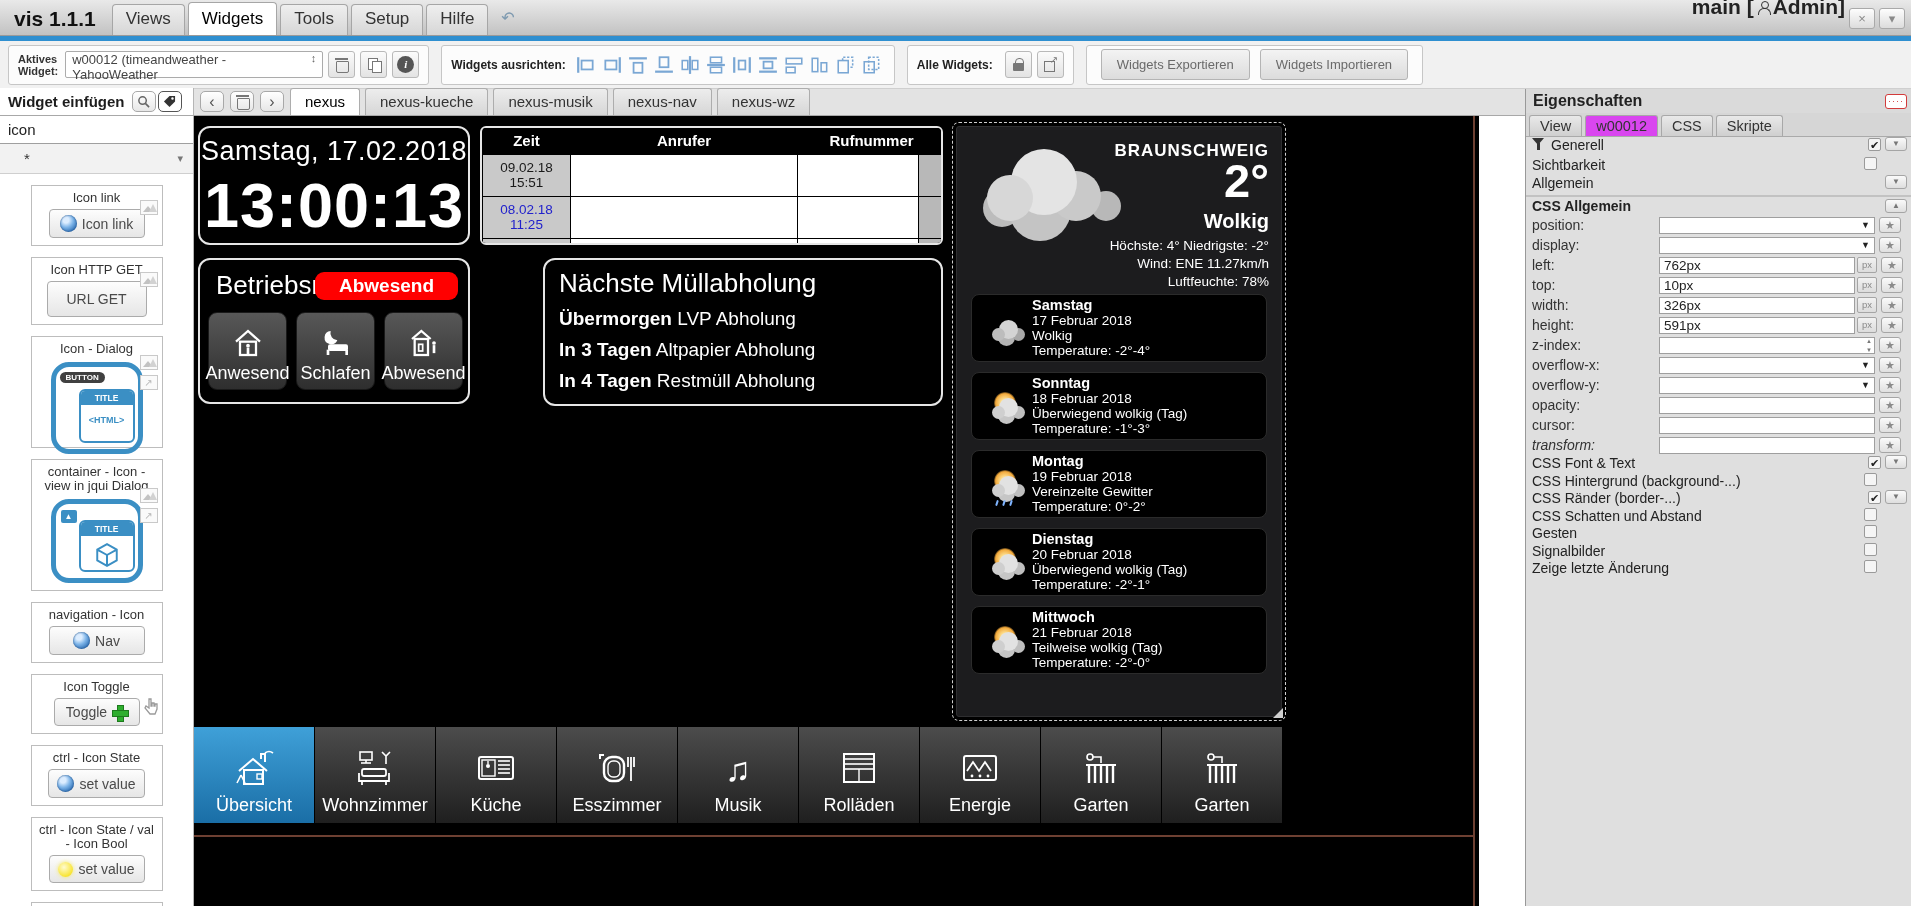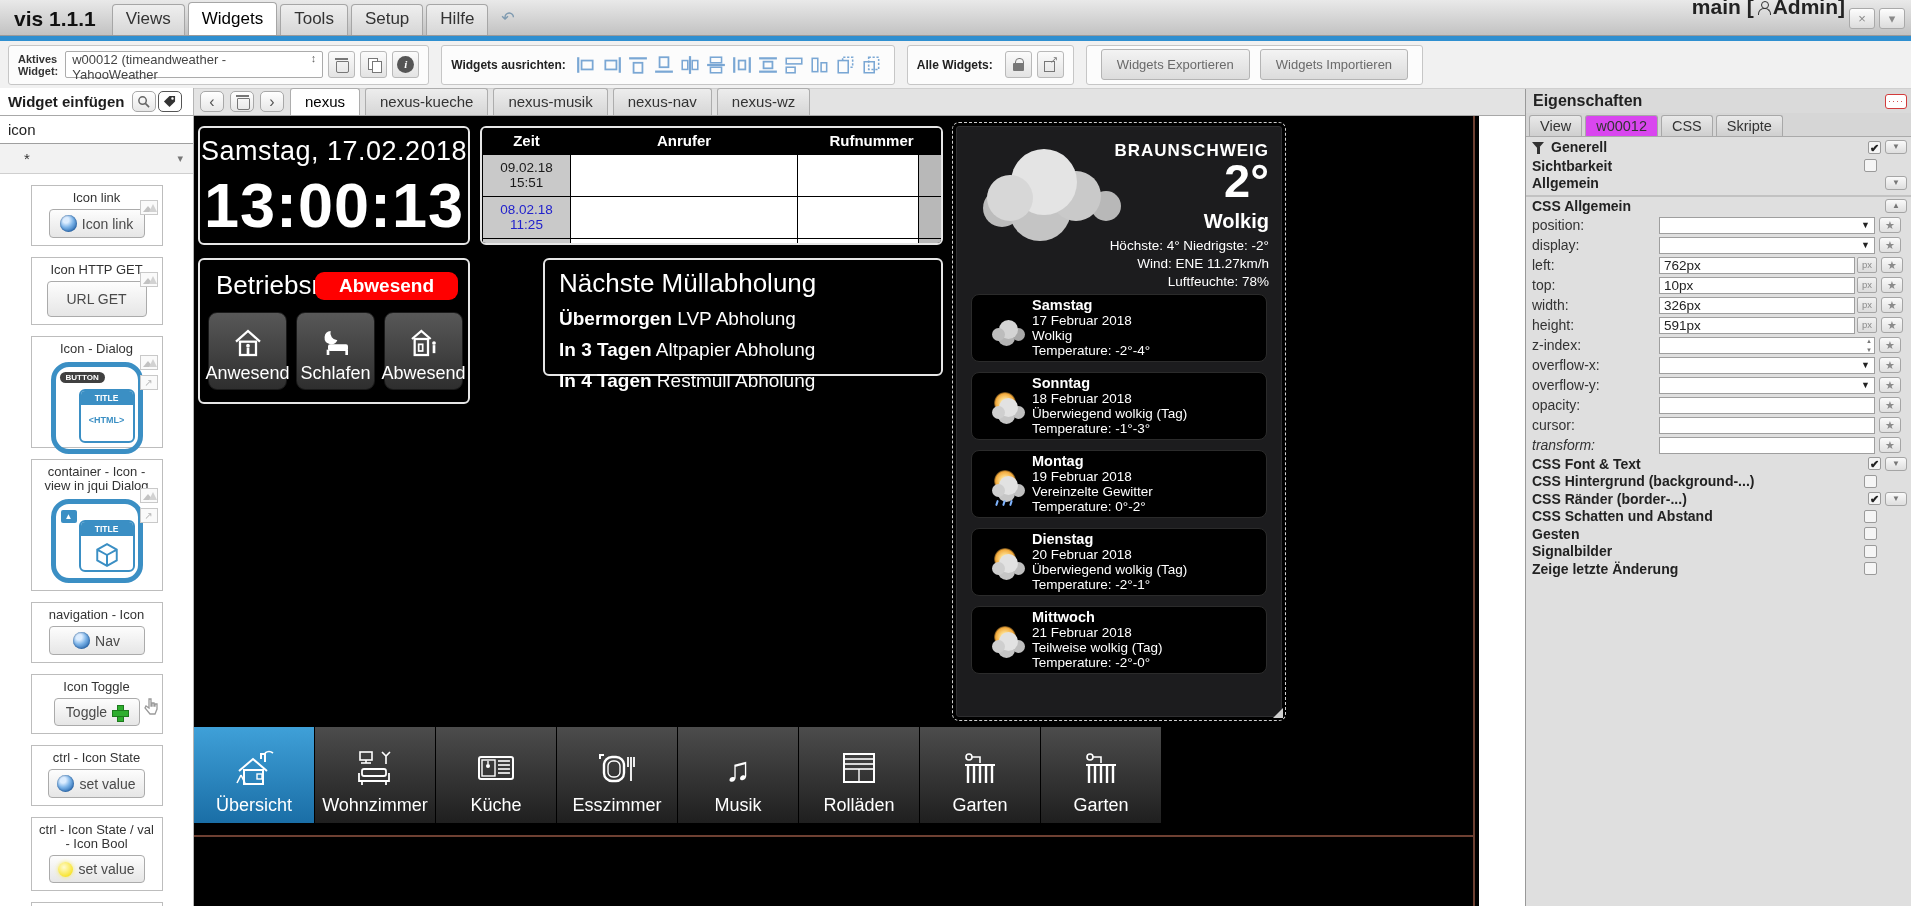--- a/index.html
+++ b/index.html
@@ -80,21 +80,21 @@
   .dlg-win .bar{background:#3b8fc4;color:#fff;font-size:8.5px;font-weight:bold;padding:2px 0}
   .dlg-win .body{font-size:9px;font-weight:bold;color:#3b8fc4;padding-top:10px}
   .dlg-img{position:absolute;left:5px;top:6px;width:16px;height:13px;background:#3b8fc4;border-radius:2px;color:#fff;font-size:8px;line-height:13px}
   .cube{display:block;margin:6px auto 0}
   .hand{position:absolute;right:2px;top:22px;color:#9a9a9a}
 
   
   .canvas{position:absolute;left:194px;top:116px;width:1285px;height:790px;background:#000;overflow:hidden}
   .view-edge-r{position:absolute;right:4px;top:0;width:2px;height:100%;background:#6e4032}
   .view-edge-b{position:absolute;left:0;top:719px;width:1281px;height:2px;background:#6e4032}
-  .panel{position:absolute;background:#000;border:2px solid #e6e6e6;border-radius:6px;color:#fff}
+  .panel{position:absolute;background:#000;border:2px solid #e6e6e6;border-radius:12px;color:#fff}
 
   .clock-date{text-align:center;font-size:27px;margin-top:8px;letter-spacing:.5px}
   .clock-time{text-align:center;font-size:63px;font-weight:bold;letter-spacing:1px;margin-top:2px}
 
   .calls{overflow:hidden;padding:0}
   .calls table{border-collapse:collapse;width:100%;table-layout:fixed}
   .calls th{background:#000;color:#fff;font-size:15px;font-weight:bold;height:26px}
   .calls td{border:1px solid #000;height:42px;font-size:13.5px}
   .calls td.time{background:#c9c9c9;color:#1a1a1a;text-align:center;width:88px}
   .calls tr.alt td.time{color:#2222cc}
@@ -140,21 +140,21 @@
   .ntile .note{font-size:34px;color:#fff;line-height:40px;height:40px}
 
   
   .props{position:absolute;left:1525px;top:89px;width:386px;height:817px;background:#dfdfdf;border-left:1px solid #999;font-size:14px;color:#222}
   .props-head{display:flex;align-items:center;height:24px;padding:0 4px 0 7px;background:#dadada}
   .props-title{font-weight:bold;font-size:16px}
   .red-mini{margin-left:auto;width:22px;height:15px;border:1px solid #d23b3b;border-radius:3px;background:#fff;color:#d23b3b;font-size:9px;line-height:12px;text-align:center;letter-spacing:1px}
   .ptabs{display:flex;align-items:flex-end;height:24px;border-bottom:1px solid #aaa;padding-left:3px;background:#d6d6d6}
   .ptab{font-size:14.5px;color:#333;background:linear-gradient(#e9e9e9,#cfcfcf);border:1px solid #a8a8a8;border-bottom:none;border-radius:3px 3px 0 0;padding:2px 10px;margin-right:3px}
   .ptab.active{background:#d946ef}
-  .prow{display:flex;align-items:center;height:17.5px;padding:0 4px 0 6px;font-weight:bold}
+  .prow{display:flex;align-items:flex-start;height:17.5px;padding:0 4px 0 6px;font-weight:normal}
   .prow .sp{margin-left:auto;display:flex;align-items:center;gap:4px}
   .cb{width:13px;height:13px;border:1px solid #9a9a9a;background:#f5f5f5;border-radius:2px;font-size:11px;line-height:12px;text-align:center;color:#222}
   .cb[data-checked="true"]::after{content:"✔"}
   .arr-btn{width:22px;height:14px;border:1px solid #a5a5a5;border-radius:3px;background:linear-gradient(#fafafa,#dedede);color:#777;font-size:8px;line-height:12px;text-align:center}
   .funnel{display:inline-block;margin-right:6px;width:13px;height:13px;position:relative}
   .funnel::before{content:"";position:absolute;left:0;top:1px;border-left:6.5px solid transparent;border-right:6.5px solid transparent;border-top:7px solid #333}
   .funnel::after{content:"";position:absolute;left:5px;top:6px;width:3px;height:7px;background:#333}
   .sect-head{display:flex;align-items:center;height:20px;padding:0 4px 0 6px;font-weight:bold;border-top:2px solid #c2c2c2;margin-top:3px}
   .field{display:flex;align-items:center;height:20px;padding:0 4px 0 6px}
   .field .flabel{width:127px;font-size:14px;color:#333}
@@ -480,21 +480,21 @@
               <rect x="5" y="9" width="10" height="12" fill="none" stroke="#fff" stroke-width="1.7"></rect>
               <rect x="8" y="13" width="3" height="5" fill="none" stroke="#fff" stroke-width="1.3"></rect>
               <circle cx="19.5" cy="12" r="1.4" fill="#fff"></circle>
               <rect x="18.5" y="13.6" width="2" height="6" fill="#fff"></rect>
             </svg>
           <div class="lbl">Abwesend</div>
         </div>
       </div>
     </div>
 
-    <div class="panel" style="left:349px;top:142px;width:400px;height:118px">
+    <div class="panel" style="left:349px;top:142px;width:400px;height:148px">
       <div class="garb-title">Nächste Müllabholung</div>
       <div class="garb-item"><b>Übermorgen</b><span> LVP Abholung</span></div>
       <div class="garb-item"><b>In 3 Tagen</b><span> Altpapier Abholung</span></div>
       <div class="garb-item"><b>In 4 Tagen</b><span> Restmüll Abholung</span></div>
     </div>
 
     <div class="weather">
       <div class="wx-head">
         <div class="cloud-big"></div>
         <div class="wx-city">BRAUNSCHWEIG</div>
@@ -631,44 +631,54 @@
             <rect x="8" y="5" width="30" height="28" fill="none" stroke="#fff" stroke-width="2"></rect>
             <line x1="8" y1="10" x2="38" y2="10" stroke="#fff" stroke-width="1.6"></line>
             <line x1="8" y1="15" x2="38" y2="15" stroke="#fff" stroke-width="1.6"></line>
             <line x1="8" y1="20" x2="38" y2="20" stroke="#fff" stroke-width="1.6"></line>
             <line x1="23" y1="20" x2="23" y2="33" stroke="#fff" stroke-width="1.4"></line>
           </svg>
         <div class="nlabel">Rolläden</div>
       </div>
       <div class="ntile">
         <svg viewBox="0 0 46 40">
-            <circle cx="12" cy="8" r="3" fill="none" stroke="#fff" stroke-width="1.6"></circle>
-            <path d="M15 8 h8 v6" fill="none" stroke="#fff" stroke-width="1.6"></path>
-            <line x1="8" y1="16" x2="38" y2="16" stroke="#fff" stroke-width="2"></line>
-            <line x1="11" y1="16" x2="11" y2="34" stroke="#fff" stroke-width="2.4"></line>
-            <line x1="17" y1="16" x2="17" y2="34" stroke="#fff" stroke-width="2.4"></line>
-            <line x1="23" y1="16" x2="23" y2="34" stroke="#fff" stroke-width="2.4"></line>
-            <line x1="29" y1="16" x2="29" y2="34" stroke="#fff" stroke-width="2.4"></line>
-            <line x1="35" y1="16" x2="35" y2="34" stroke="#fff" stroke-width="2.4"></line>
-          </svg>
-        <div class="nlabel">Garten</div>
+            <rect x="7" y="7" width="32" height="24" rx="2" fill="none" stroke="#fff" stroke-width="2"></rect>
+            <polyline points="10,22 16,13 22,22 28,13 34,22" fill="none" stroke="#fff" stroke-width="1.8"></polyline>
+            <circle cx="15" cy="27" r="1.4" fill="#fff"></circle>
+            <circle cx="23" cy="27" r="1.4" fill="#fff"></circle>
+            <circle cx="31" cy="27" r="1.4" fill="#fff"></circle>
+          </svg>
+        <div class="nlabel">Energie</div>
       </div>
       <div class="ntile">
         <svg viewBox="0 0 46 40">
             <circle cx="12" cy="8" r="3" fill="none" stroke="#fff" stroke-width="1.6"></circle>
             <path d="M15 8 h8 v6" fill="none" stroke="#fff" stroke-width="1.6"></path>
             <line x1="8" y1="16" x2="38" y2="16" stroke="#fff" stroke-width="2"></line>
             <line x1="11" y1="16" x2="11" y2="34" stroke="#fff" stroke-width="2.4"></line>
             <line x1="17" y1="16" x2="17" y2="34" stroke="#fff" stroke-width="2.4"></line>
             <line x1="23" y1="16" x2="23" y2="34" stroke="#fff" stroke-width="2.4"></line>
             <line x1="29" y1="16" x2="29" y2="34" stroke="#fff" stroke-width="2.4"></line>
             <line x1="35" y1="16" x2="35" y2="34" stroke="#fff" stroke-width="2.4"></line>
           </svg>
         <div class="nlabel">Garten</div>
       </div>
+      <div class="ntile">
+        <svg viewBox="0 0 46 40">
+            <circle cx="12" cy="8" r="3" fill="none" stroke="#fff" stroke-width="1.6"></circle>
+            <path d="M15 8 h8 v6" fill="none" stroke="#fff" stroke-width="1.6"></path>
+            <line x1="8" y1="16" x2="38" y2="16" stroke="#fff" stroke-width="2"></line>
+            <line x1="11" y1="16" x2="11" y2="34" stroke="#fff" stroke-width="2.4"></line>
+            <line x1="17" y1="16" x2="17" y2="34" stroke="#fff" stroke-width="2.4"></line>
+            <line x1="23" y1="16" x2="23" y2="34" stroke="#fff" stroke-width="2.4"></line>
+            <line x1="29" y1="16" x2="29" y2="34" stroke="#fff" stroke-width="2.4"></line>
+            <line x1="35" y1="16" x2="35" y2="34" stroke="#fff" stroke-width="2.4"></line>
+          </svg>
+        <div class="nlabel">Garten</div>
+      </div>
     </div>
   </div>
 
   <div class="props">
     <div class="props-head">
       <span class="props-title">Eigenschaften</span>
       <span class="red-mini">····</span>
     </div>
     <div class="ptabs">
       <span class="ptab">View</span>

